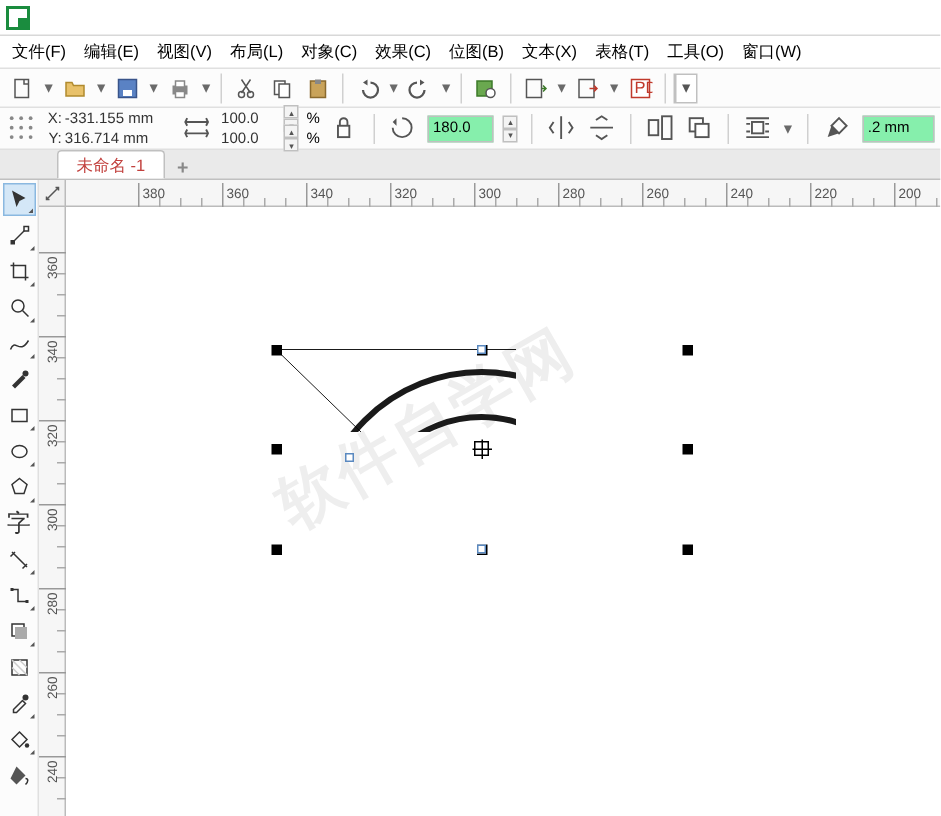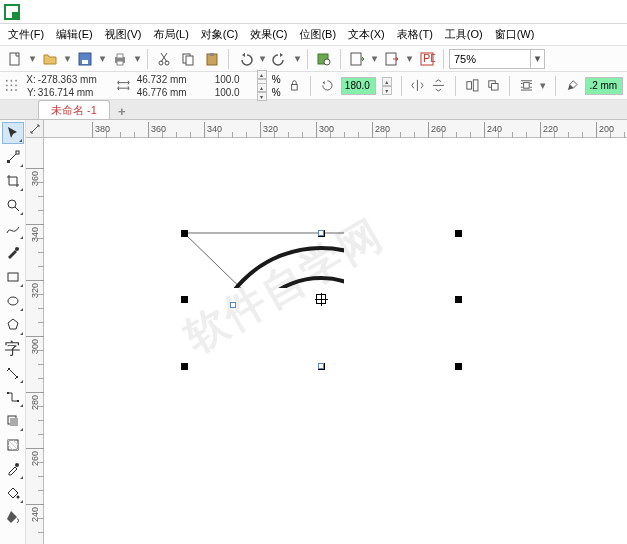--- a/index.html
+++ b/index.html
@@ -163,21 +163,20 @@
     </span>
   <span class="dd">▾</span>
   <span class="tbtn">
       <svg viewBox="0 0 16 16">
         <rect x="2" y="2" width="12" height="12" fill="#fff" stroke="#c0392b"></rect>
         <text x="4" y="11" font-size="6" fill="#c0392b">PDF</text>
       </svg>
     </span>
   <span class="tsep"></span>
   <div class="zoomcombo">
-    <input value="75%" style="">
     <span class="ddbtn">▾</span>
   </div>
 </div>
 
 <div class="propbar">
   <span class="pb-icon">
       <svg viewBox="0 0 16 16">
         <g fill="#888">
           <circle cx="3" cy="3" r="1"></circle>
           <circle cx="8" cy="3" r="1"></circle>
@@ -187,41 +186,33 @@
           <circle cx="13" cy="8" r="1"></circle>
           <circle cx="3" cy="13" r="1"></circle>
           <circle cx="8" cy="13" r="1"></circle>
           <circle cx="13" cy="13" r="1"></circle>
         </g>
       </svg>
     </span>
   <div class="pb-group">
     <div class="pb-row">
         <span class="pb-label">X:</span>
-        <span class="pb-val">-278.363 mm</span>
+        <span class="pb-val">-331.155 mm</span>
       </div>
     <div class="pb-row">
         <span class="pb-label">Y:</span>
         <span class="pb-val">316.714 mm</span>
       </div>
   </div>
   <span class="pb-icon">
       <svg viewBox="0 0 16 16">
         <path d="M2 5h12M2 11h12" stroke="#555"></path>
         <path d="M3 3l-1 2 1 2M13 3l1 2-1 2M3 9l-1 2 1 2M13 9l1 2-1 2" stroke="#555" fill="none"></path>
       </svg>
     </span>
-  <div class="pb-group">
-    <div class="pb-row">
-        <span class="pb-val">46.732 mm</span>
-      </div>
-    <div class="pb-row">
-        <span class="pb-val">46.776 mm</span>
-      </div>
-  </div>
   <div class="pb-group">
     <div class="pb-row">
         <span class="pb-val w64">100.0</span>
         <div class="spin">
           <div class="sb">▴</div>
           <div class="sb">▾</div>
         </div>
         <span style="margin-left:3px;font-size:10px">%</span>
       </div>
     <div class="pb-row">

